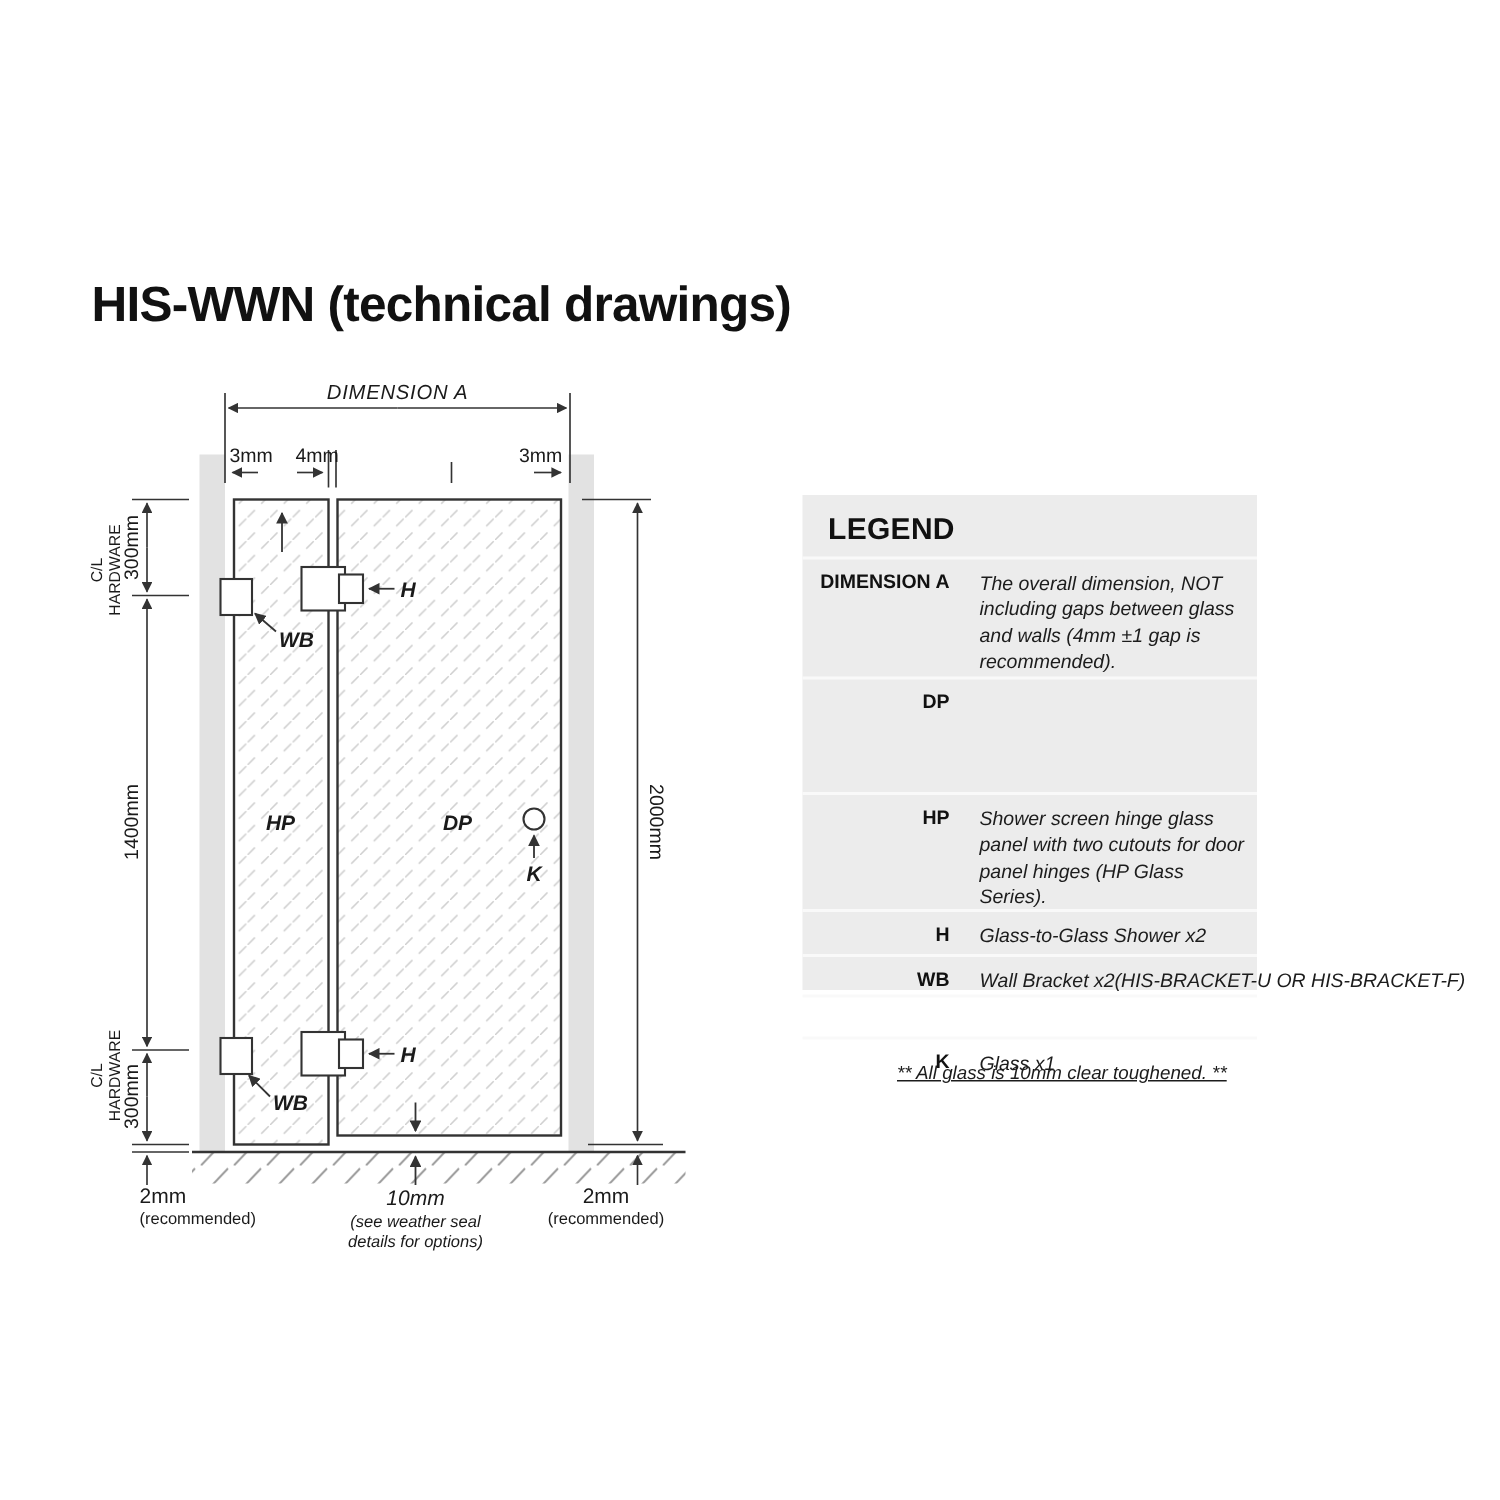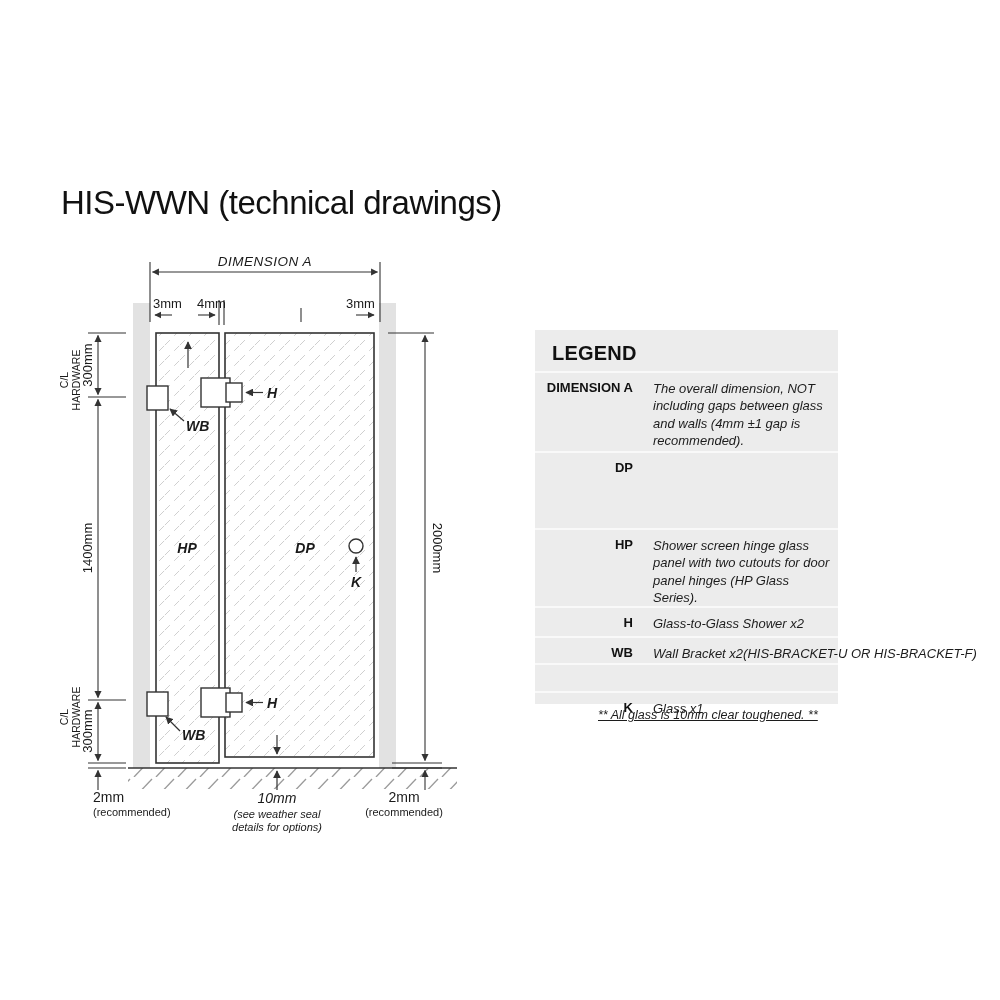--- a/index.html
+++ b/index.html
@@ -1,23 +1,23 @@
 <!DOCTYPE html>
 <html><head>
 <meta charset="utf-8">
 <style>
   html,body{margin:0;padding:0;background:#ffffff;}
   body{width:1000px;height:1000px;position:relative;overflow:hidden;
        font-family:"Liberation Sans", sans-serif;color:#1a1a1a;}
-  .page-title{position:absolute;left:61px;top:184px;font-size:33px;font-weight:normal;
+  .page-title{position:absolute;left:61px;top:184px;font-size:33px;font-weight:bold;
       letter-spacing:-0.5px;color:#111;white-space:nowrap;}
   .drawing-svg{position:absolute;left:40px;top:240px;}
 
   
-  .legend-panel{position:absolute;left:535px;top:330px;width:303px;height:374px;
+  .legend-panel{position:absolute;left:535px;top:330px;width:303px;height:330px;
       background:#ececec;overflow:visible;box-sizing:border-box;}
   .legend-header{font-size:20px;font-weight:bold;color:#111;
       padding:12px 0 6px 17px;letter-spacing:0.2px;}
   .legend-row{display:flex;align-items:flex-start;border-top:2px solid #f9f9f9;
       padding-top:7px;box-sizing:border-box;}
   .legend-term{width:98px;flex:0 0 98px;text-align:right;font-weight:bold;
       font-size:13px;padding-right:0;color:#111;}
   .legend-desc{margin-left:20px;width:182px;font-size:13px;line-height:1.33;color:#1c1c1c;font-style:italic;}
   .row-dima{min-height:80px;}
   .row-dp{min-height:77px;}

